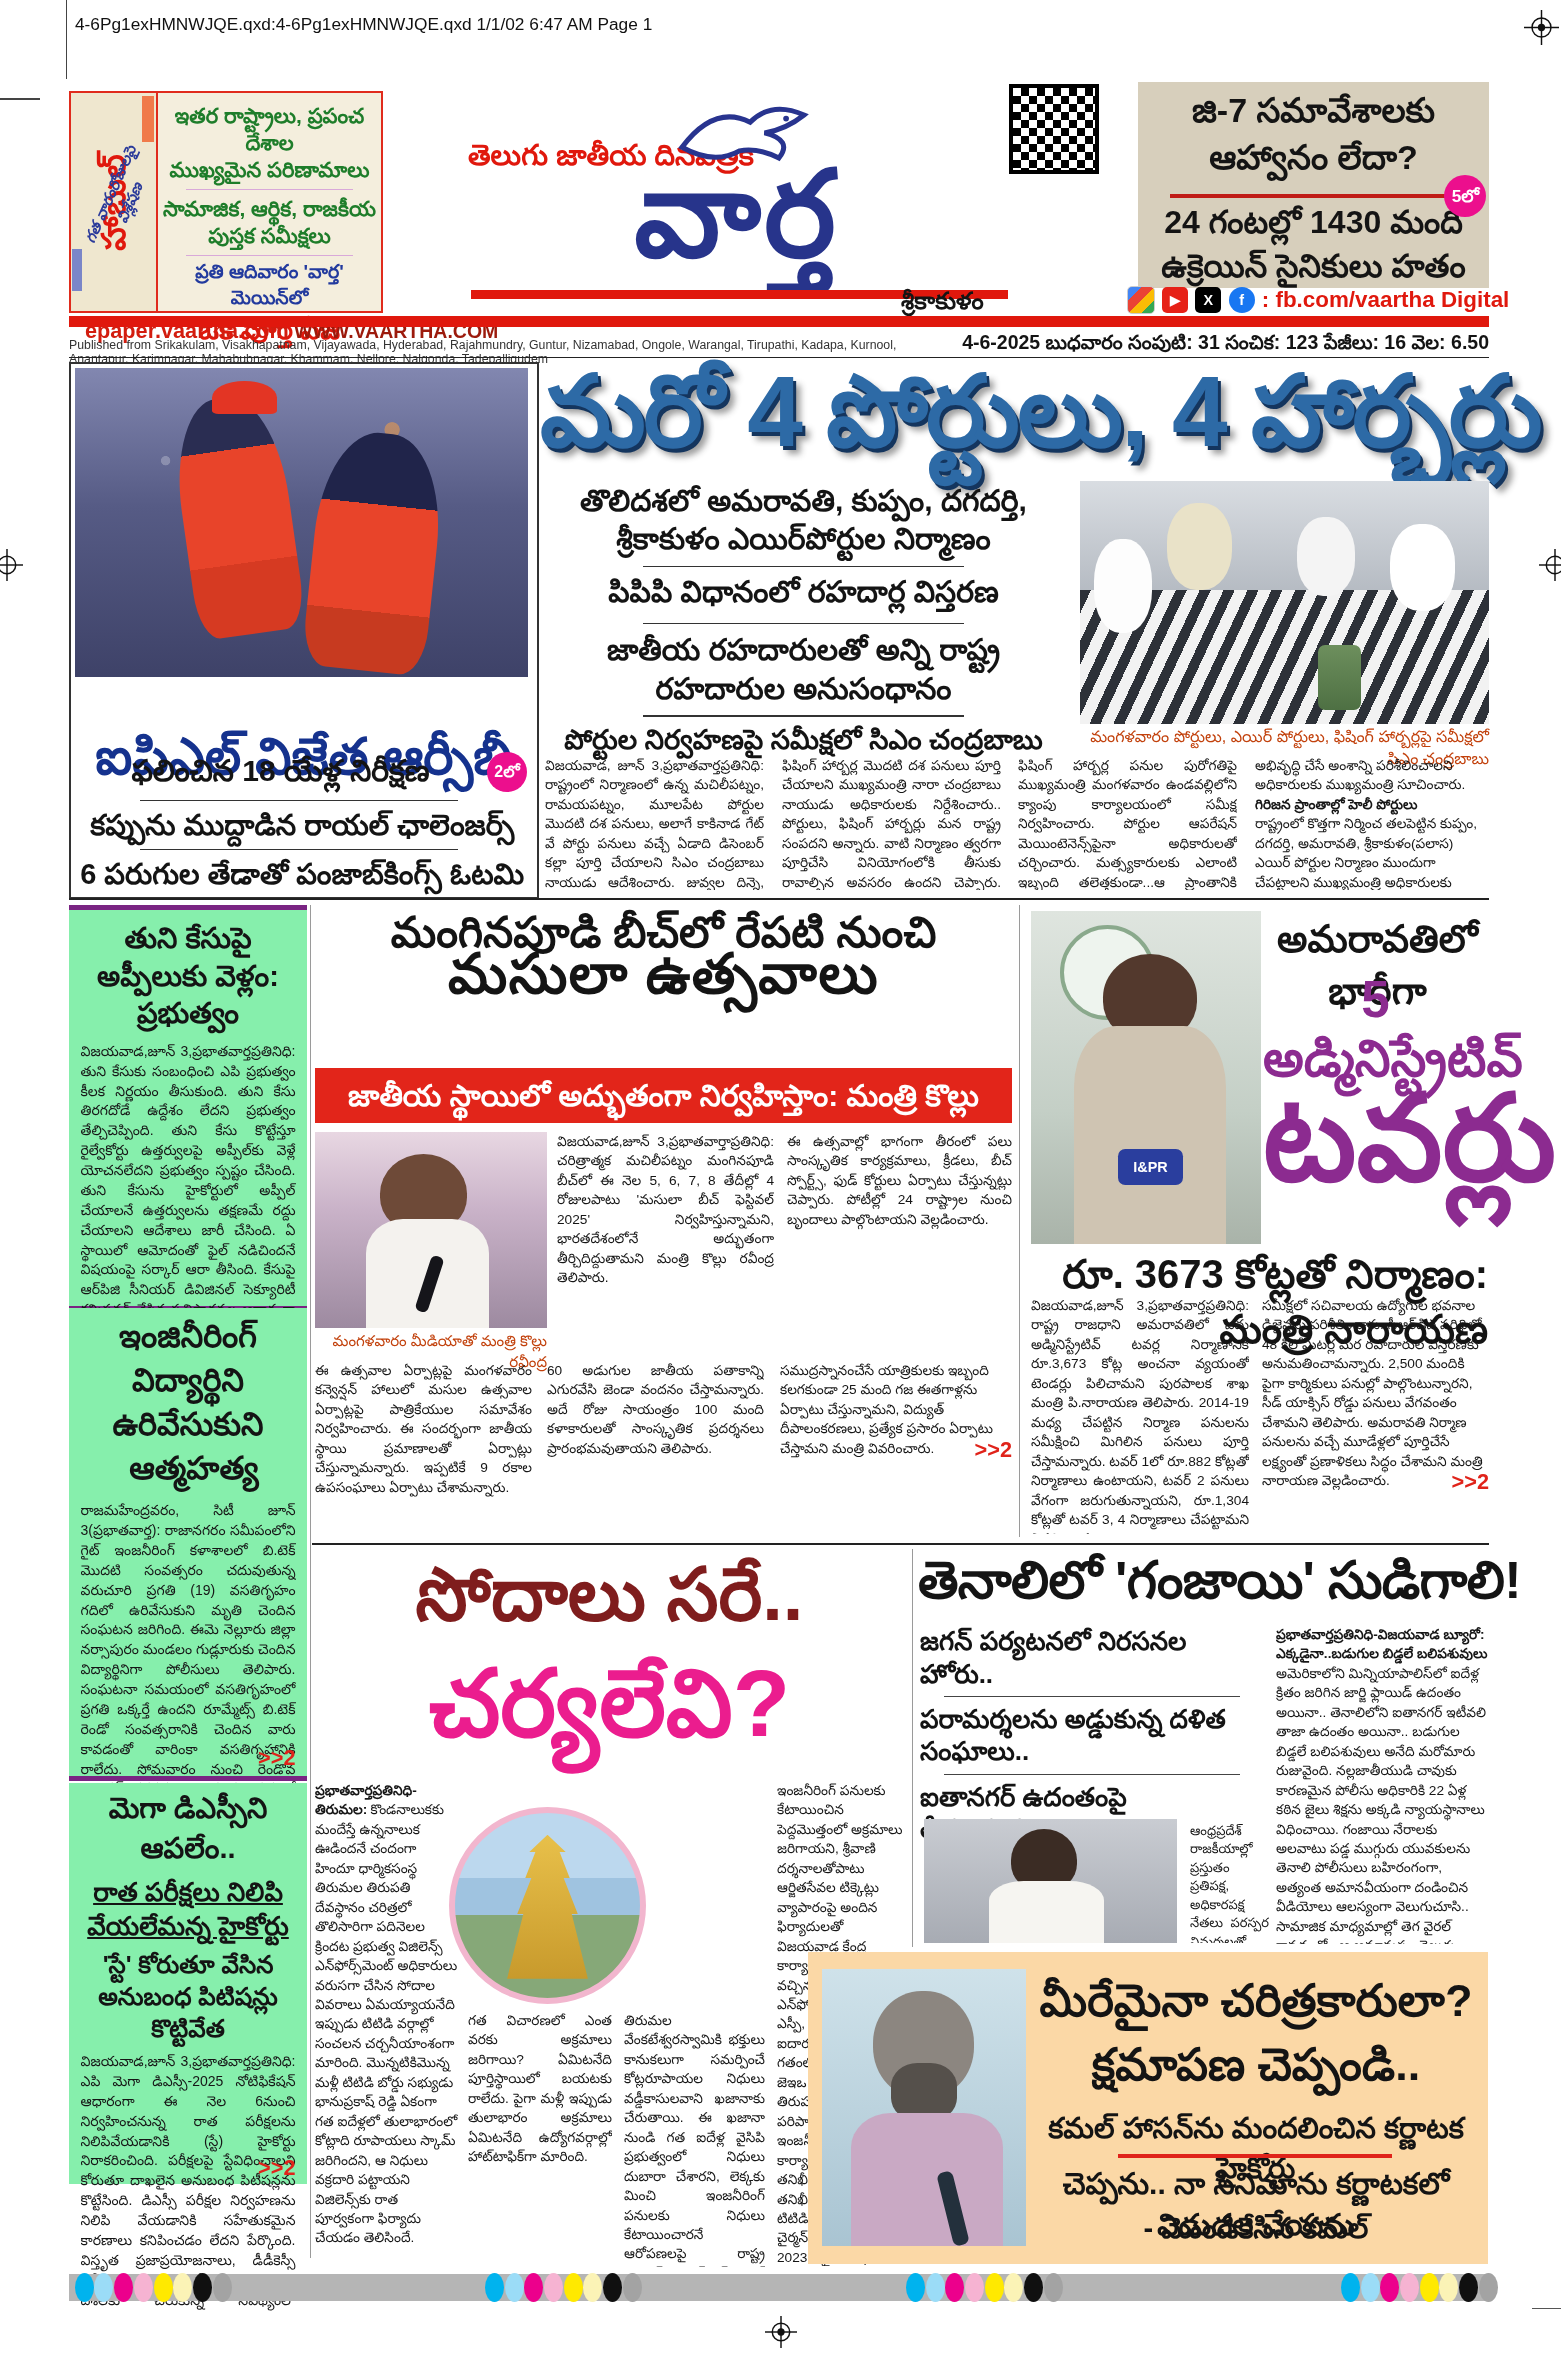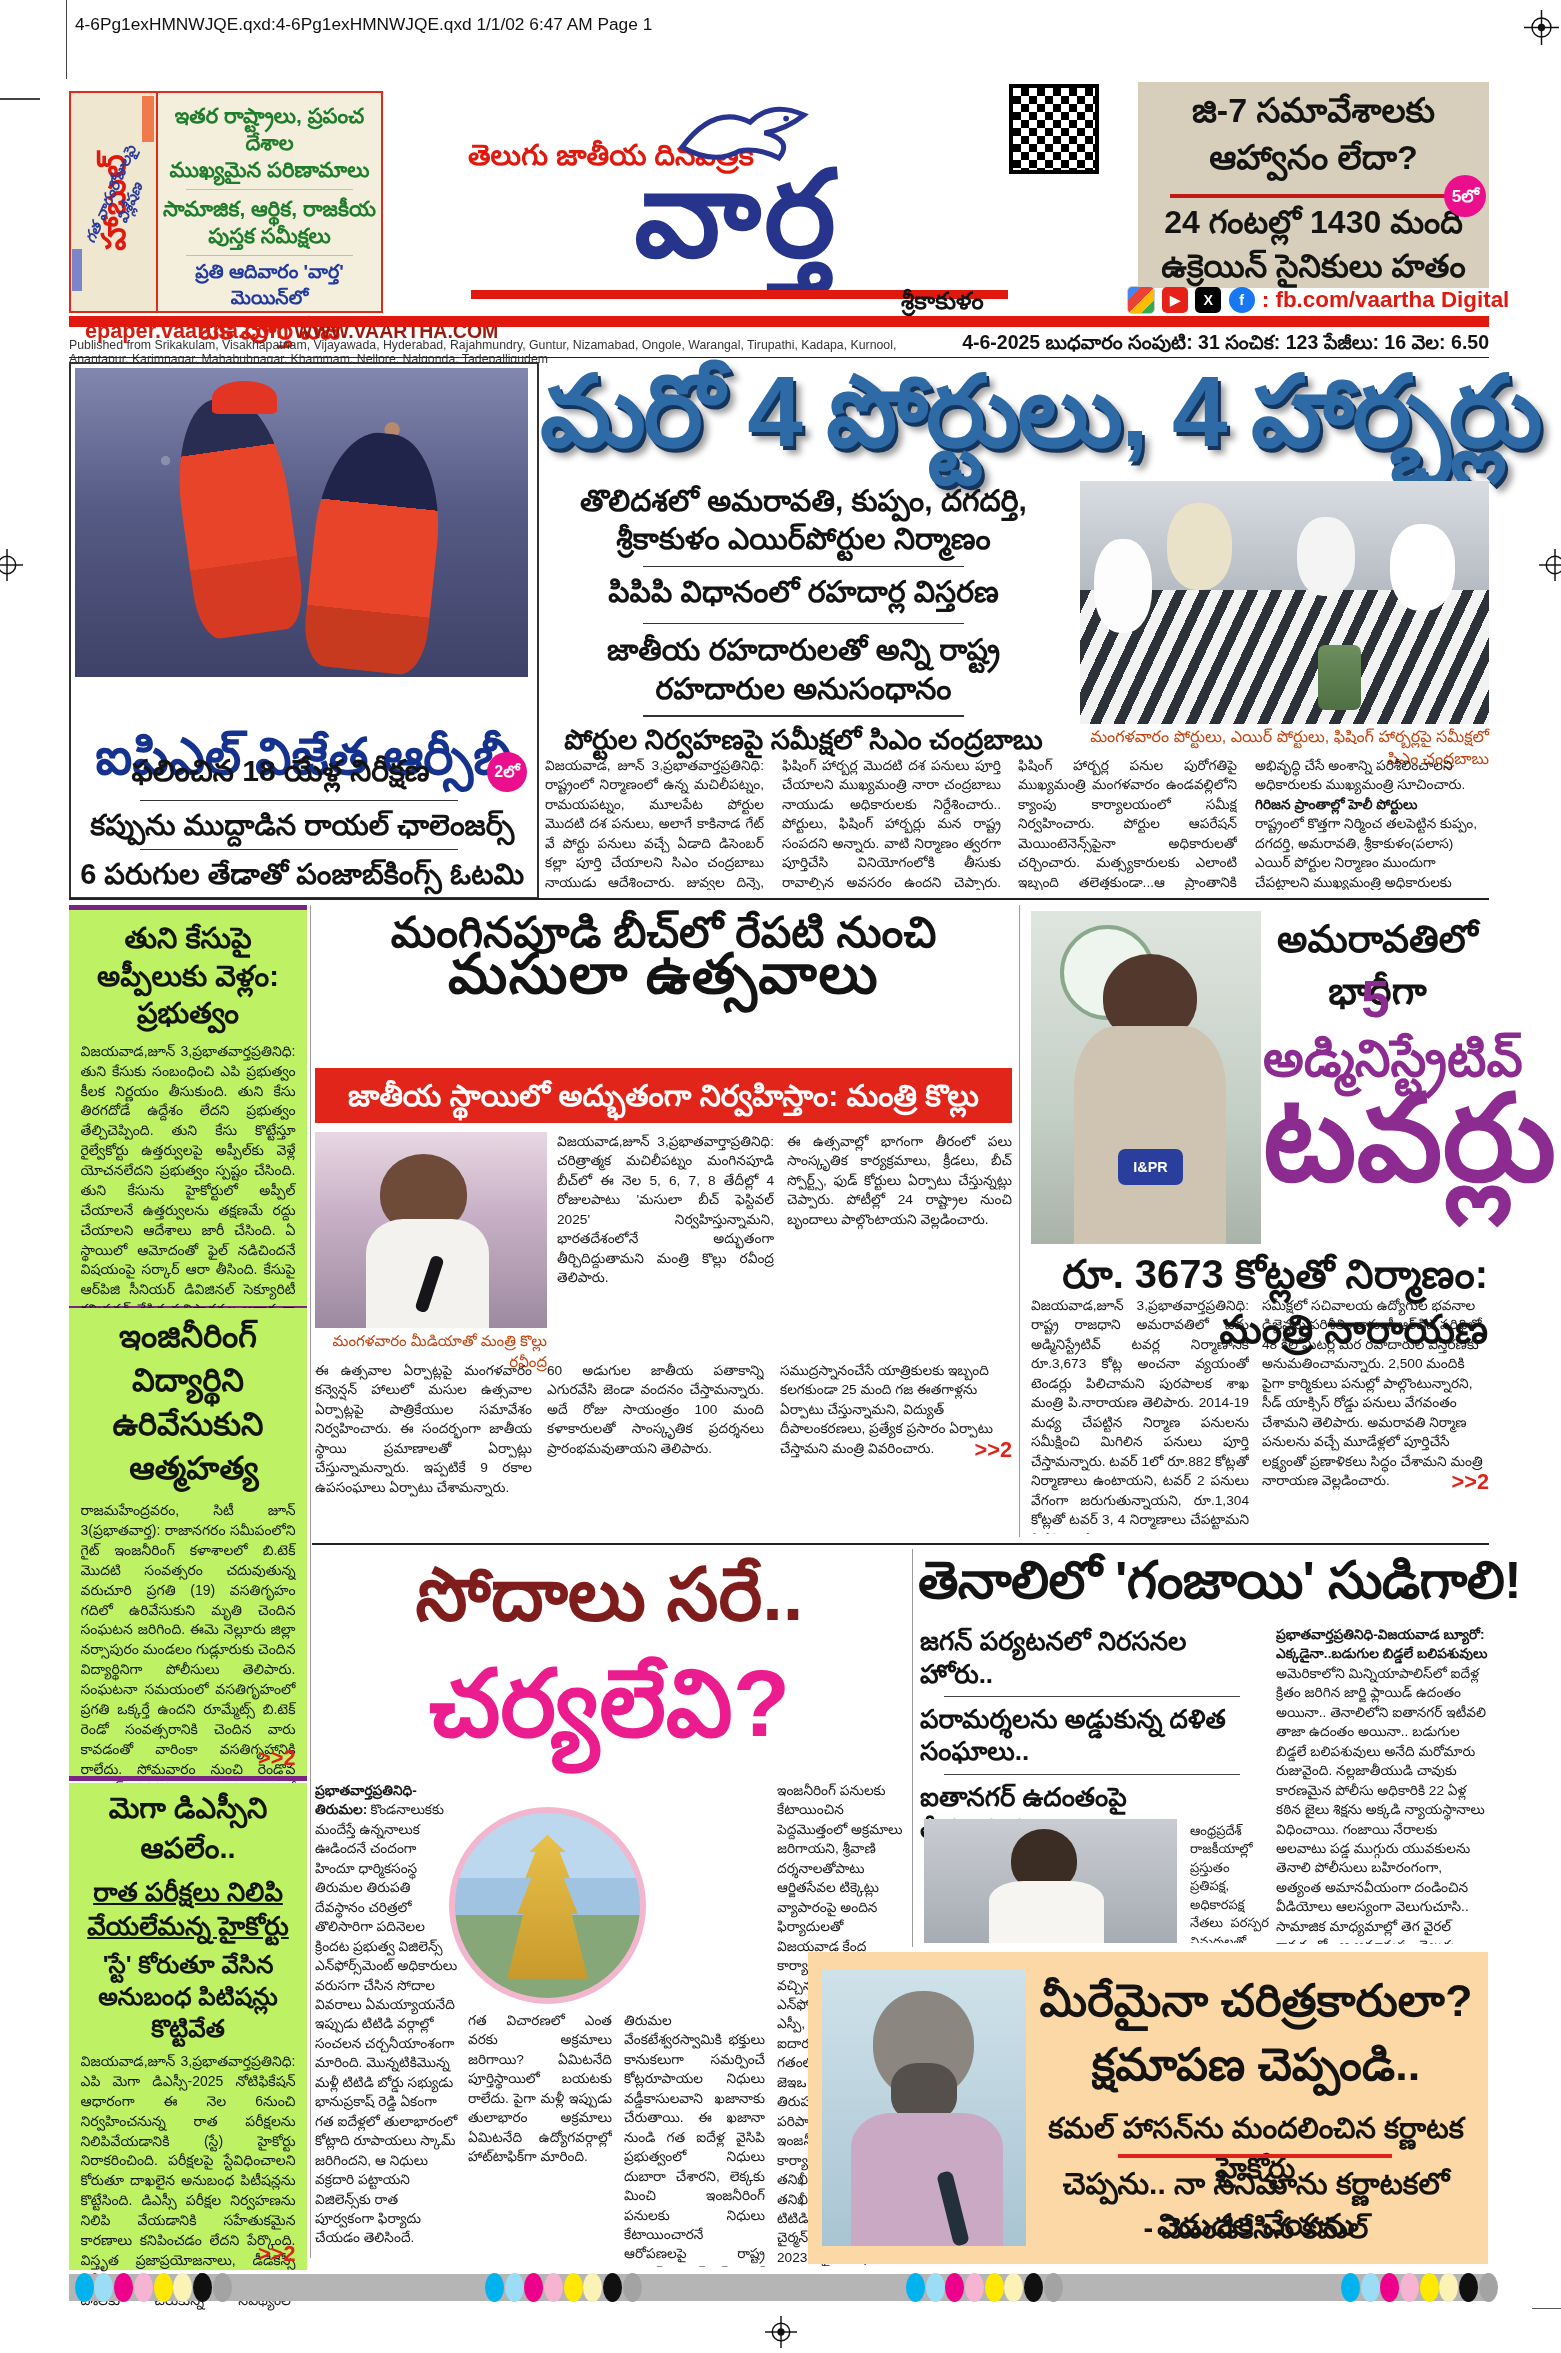--- a/index.html
+++ b/index.html
@@ -7,21 +7,21 @@
         font-family:"Liberation Sans","DejaVu Sans",sans-serif;color:#141414;}
   .abs{position:absolute;}
   .c{text-align:center;}
   .j{text-align:justify;}
   .b{font-weight:bold;}
   .x9{font-weight:900;}
   .ov{overflow:hidden;}
   .body-t{font-size:13.7px;line-height:1.42;color:#161616;}
   .jump{color:#e0231a;font-weight:900;font-size:21.7px;float:right;line-height:1;}
   .vrule{background:#9a9a9a;width:1.4px;position:absolute;}
-  .pinkbox{background:#bef264;position:absolute;}
+  .pinkbox{background:#86efac;position:absolute;}
   .badge{background:#ec0f8d;color:#fff;border-radius:50%;text-align:center;font-weight:bold;position:absolute;}
   .banner{background:#e2251a;color:#fff;font-weight:800;text-align:center;position:absolute;}
   .ph{position:absolute;overflow:hidden;}
   .cap{font-size:15px;text-align:right;color:#c2410c;position:absolute;}
   .rule-mid{height:1.4px;background:#333;margin:7.2px auto;width:62%;}
   .subrule{height:1.4px;background:#444;margin:5.8px auto;width:86%;}
   .dot{display:inline-block;width:19px;height:29px;border-radius:50%;margin-right:0.7px;vertical-align:top;}
   .dotgroup{position:absolute;top:-1.4px;white-space:nowrap;}
   .icon-sq{width:26px;height:26px;border-radius:5px;display:flex;align-items:center;justify-content:center;color:#fff;font-weight:900;font-size:14.4px;}
   .greenline{color:#1e7d2a;font-size:21px;font-weight:bold;line-height:1.3;}
@@ -178,21 +178,21 @@
   </div>
 
   <div class="pinkbox" style="left:69px;top:1308px;width:238px;height:468px;border-bottom:5px solid #7a2483;">
     <div class="c x9" style="padding-top:10px;font-size:32px;">ఇంజినీరింగ్ విద్యార్థిని</div>
     <div class="c x9" style="font-size:32px;">ఉరివేసుకుని</div>
     <div class="c x9" style="font-size:32px;padding-left:12px;">ఆత్మహత్య</div>
     <div class="j body-t ov" style="margin:7.2px 11.5px 0;height:303px;font-size:14px;">రాజమహేంద్రవరం, సిటీ జూన్ 3(ప్రభాతవార్త): రాజానగరం సమీపంలోని గైట్ ఇంజనీరింగ్ కళాశాలలో బి.టెక్ మొదటి సంవత్సరం చదువుతున్న వరుచూరి ప్రగతి (19) వసతిగృహం గదిలో ఉరివేసుకుని మృతి చెందిన సంఘటన జరిగింది. ఈమె నెల్లూరు జిల్లా నర్సాపురం మండలం గుడ్లూరుకు చెందిన విద్యార్థినిగా పోలీసులు తెలిపారు. సంఘటనా సమయంలో వసతిగృహంలో ప్రగతి ఒక్కర్తే ఉందని రూమ్మేట్స్ బి.టెక్ రెండో సంవత్సరానికి చెందిన వారు కావడంతో వారింకా వసతిగృహానికి రాలేదు. సోమవారం నుంచి రెండొవ సెమిస్టర్ తరగతులు ప్రారంభంకావడంతో ప్రగతి స్వగ్రామం నుంచి ఆదివారమే వసతిగృహానికి చేరుకుంది. మొదటి సెమిస్టర్‌లో నాలుగు పరీక్షలు ఫెయిల్ అయ్యానని, దాంతో మానసికంగా ఆందోళనగా ఉందని, అంతేగాక ఒంటరితనం ఫీలవుతున్నానని తల్లిదండ్రులను జాగ్రత్తగా ఉండ మని రాసిన ఆత్మహత్య లేఖ సంఘ</div>
     <span class="jump" style="position:absolute;right:11.5px;bottom:7.2px;">&gt;&gt;2</span>
   </div>
 
-  <div class="pinkbox" style="left:69px;top:1783px;width:238px;height:487px;">
+  <div class="pinkbox" style="left:69px;top:1783px;width:238px;height:401px;">
     <div class="c x9" style="padding-top:8.7px;font-size:29px;">మెగా డిఎస్సీని ఆపలేం..</div>
     <div class="c b" style="padding:4.3px 10px 0;font-size:26px;line-height:1.3;text-decoration:underline;">రాత పరీక్షలు నిలిపి వేయలేమన్న హైకోర్టు</div>
     <div class="c b" style="padding:5.8px 10px 0;font-size:24.5px;line-height:1.3;">'స్టే' కోరుతూ వేసిన అనుబంధ పిటిషన్లు కొట్టివేత</div>
     <div class="j body-t ov" style="margin:7.2px 11.5px 0;height:260px;font-size:14px;">విజయవాడ,జూన్ 3,ప్రభాతవార్తప్రతినిధి: ఎపి మెగా డిఎస్సీ-2025 నోటిఫికేషన్ ఆధారంగా ఈ నెల 6నుంచి నిర్వహించనున్న రాత పరీక్షలను నిలిపివేయడానికి (స్టే) హైకోర్టు నిరాకరించింది. పరీక్షలపై స్టేవిధించాలని కోరుతూ దాఖలైన అనుబంధ పిటీషన్లను కొట్టేసింది. డిఎస్సీ పరీక్షల నిర్వహణను నిలిపి వేయడానికి సహేతుకమైన కారణాలు కనిపించడం లేదని పేర్కొంది. విస్తృత ప్రజాప్రయోజనాలు, డీడీకెస్సీ పరీక్షలను నిర్వహించే ప్రక్రియ తుది దశలకు చేరుకున్న నేపథ్యంలో స్టేఇవ్వలేమంది. హాల్‌టిక్కెట్లు జారీ చేయడం, పరీక్ష నిర్వహణకు అన్నిఏర్పాట్లు పూర్తి చేశారని గుర్తుచేసింది. ఉద్యోగాల భర్తీ విషయంలో విధానపరమైన నిర్ణయం తీసుకునే హక్కు ప్రభుత్వానికి ఉంటుందని స్పష్టం చేసింది. అత్యవసరంగా (హౌస్</div>
     <span class="jump" style="position:absolute;right:11.5px;bottom:5.8px;">&gt;&gt;2</span>
   </div>
 
   <div class="vrule" style="left:310px;top:905px;height:1353px;"></div>
 
   <div class="abs c x9" style="left:315px;top:908px;width:697px;font-size:43px;">మంగినపూడి బీచ్‌లో రేపటి నుంచి</div>

